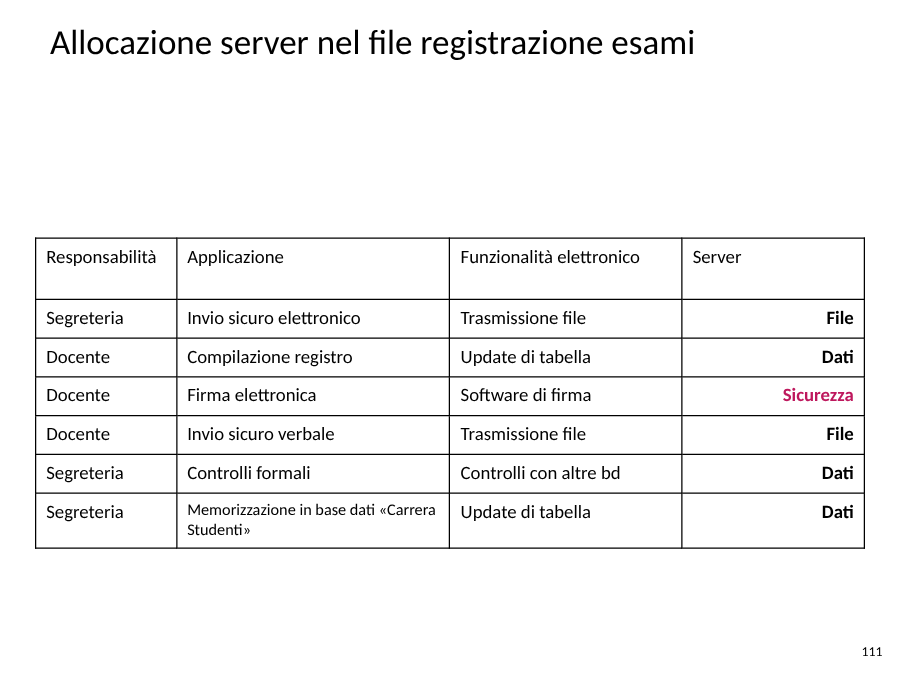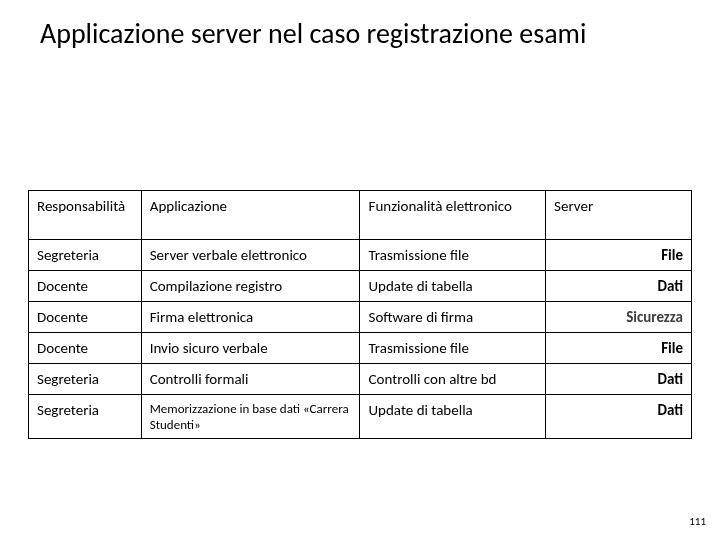--- a/index.html
+++ b/index.html
@@ -48,54 +48,54 @@
   }
   tbody td.col-small {
     font-size: 13px;
     border-radius: 14px;
   }
   tbody td.col-server {
     font-weight: 700;
     text-align: right;
   }
   tbody td.sicurezza {
-    color: #404040;
+    color: #be185d;
   }
   .pagenum {
     position: absolute;
     bottom: 12px;
     right: 14px;
     font-size: 11px;
   }
 </style>
 </head>
 <body>
 
-<div class="title">Applicazione server nel caso registrazione esami</div>
+<div class="title">Allocazione server nel file registrazione esami</div>
 
 <div class="table-wrap">
   <table>
     <colgroup>
       <col class="c1">
         <col class="c2">
         <col class="c3">
         <col class="c4">
     </colgroup>
     <thead>
       <tr>
         <th>Responsabilità</th>
         <th>Applicazione</th>
         <th>Funzionalità elettronico</th>
         <th>Server</th>
       </tr>
     </thead>
     <tbody>
         <tr>
           <td>Segreteria</td>
-          <td>Server verbale elettronico</td>
+          <td>Invio sicuro elettronico</td>
           <td>Trasmissione file</td>
           <td class="col-server">File</td>
         </tr>
         <tr>
           <td>Docente</td>
           <td>Compilazione registro</td>
           <td>Update di tabella</td>
           <td class="col-server">Dati</td>
         </tr>
         <tr>

